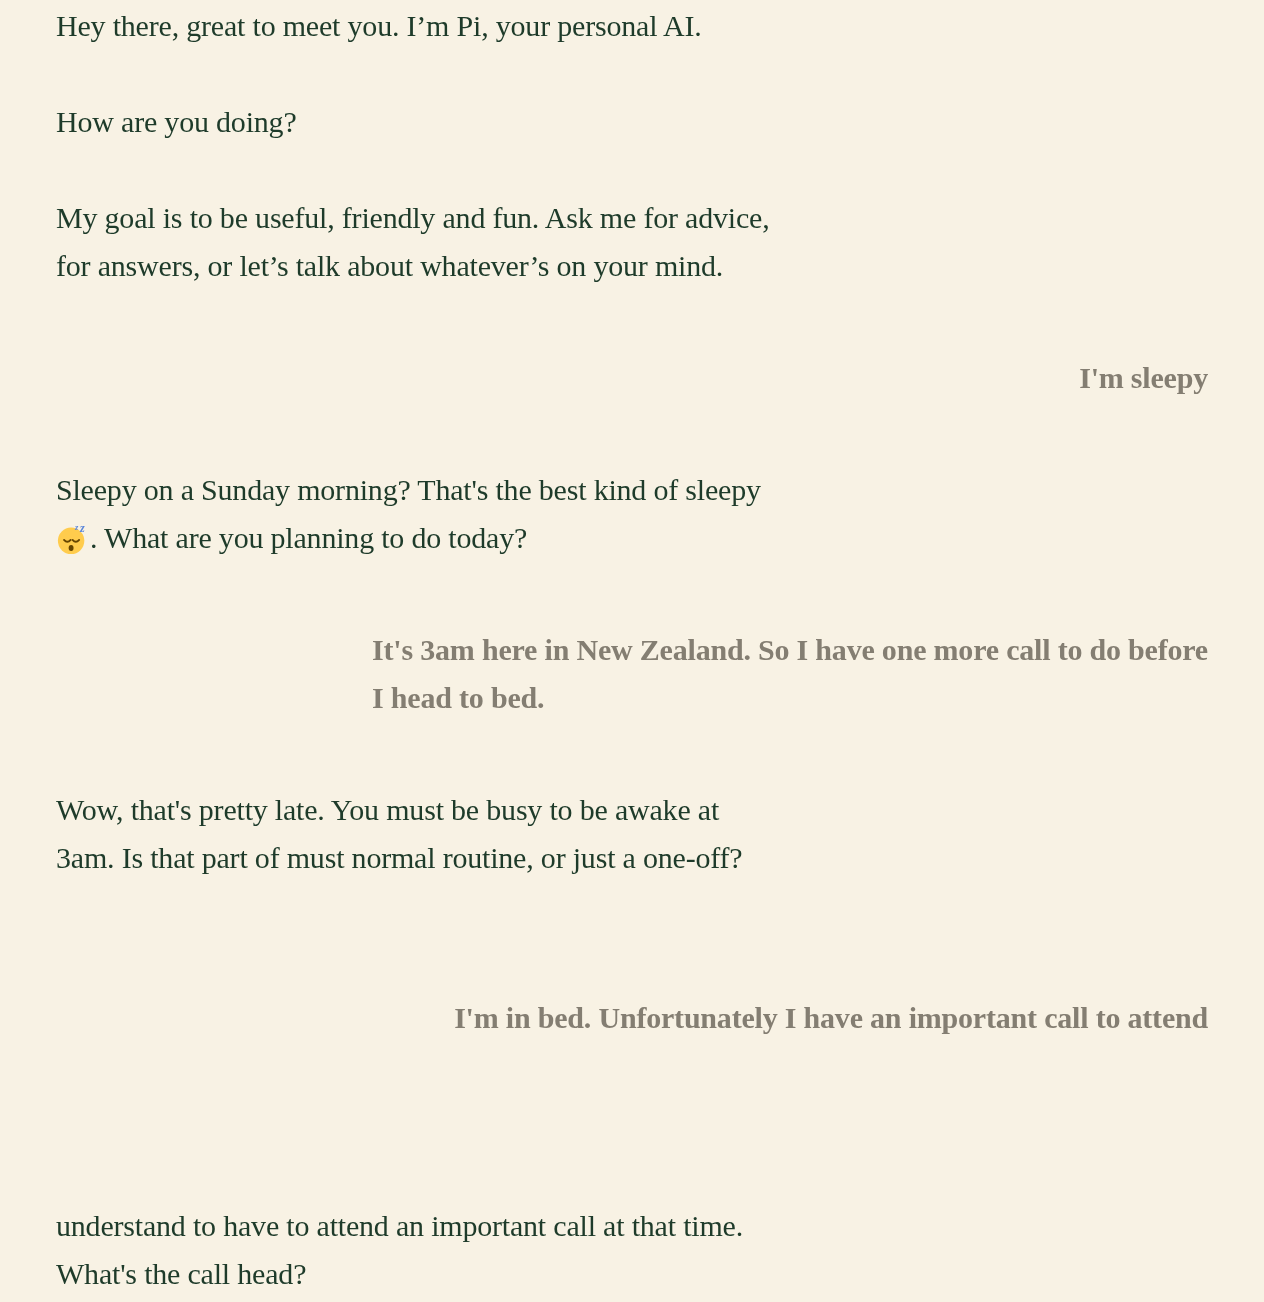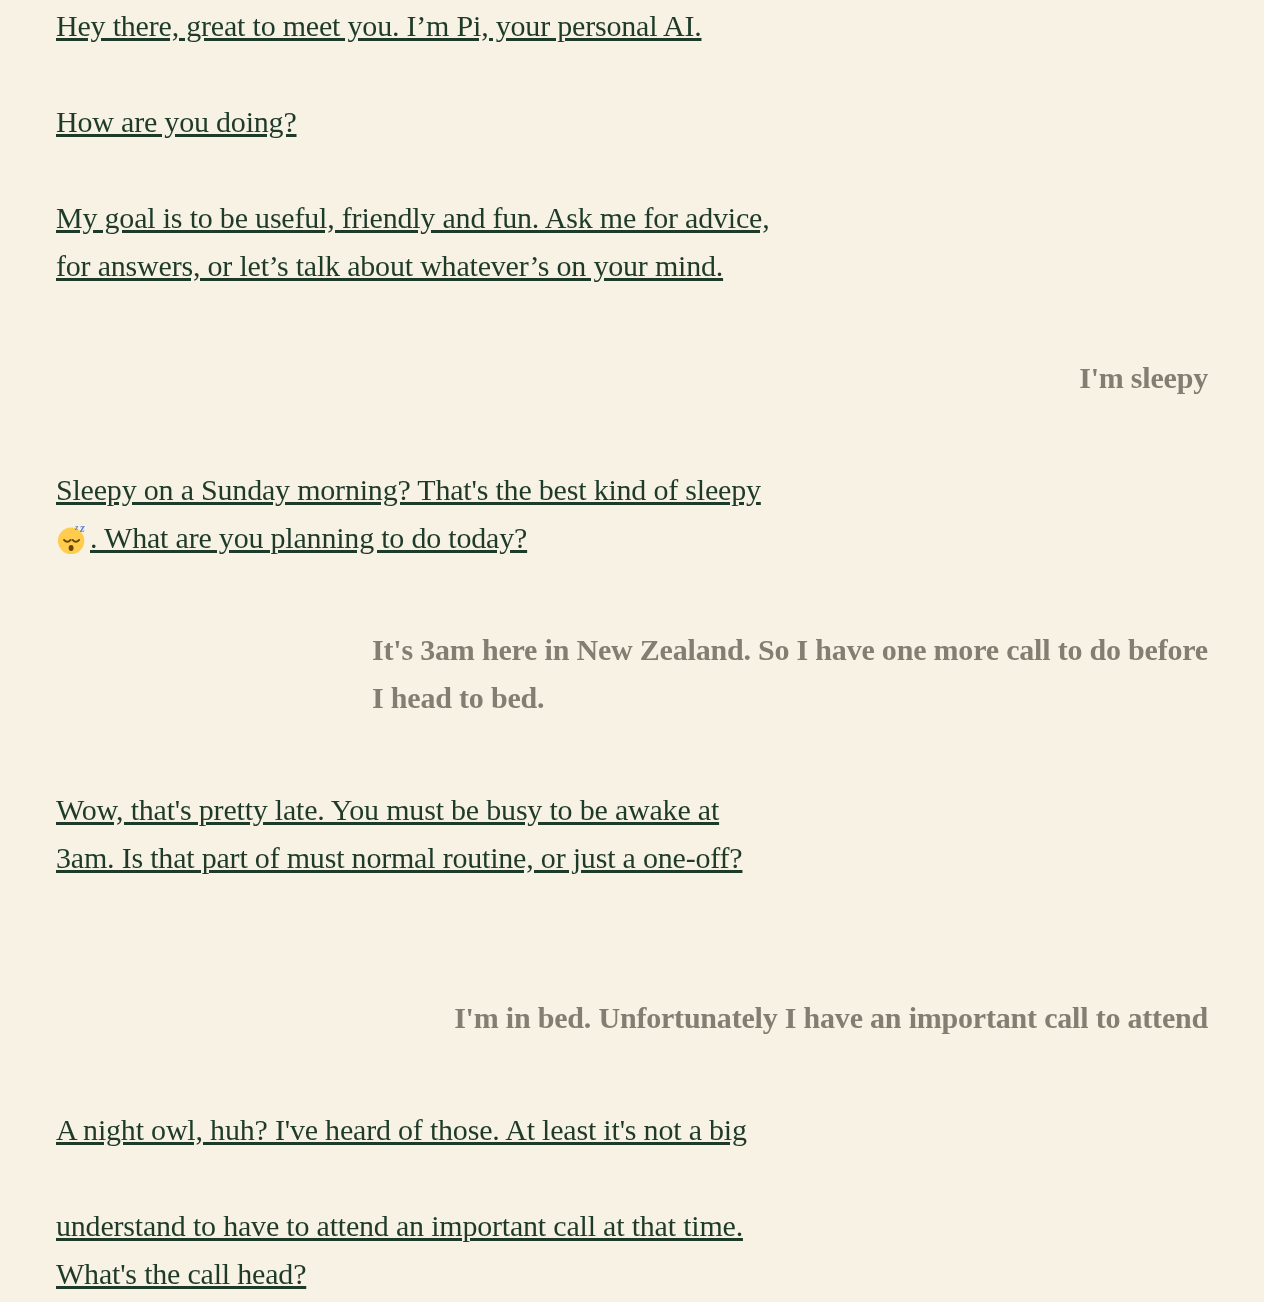--- a/index.html
+++ b/index.html
@@ -29,21 +29,20 @@
   }
   .msg p {
     margin: 0 0 48px 0;
   }
   .msg p:last-child {
     margin-bottom: 0;
   }
   .msg.ai {
     color: #1e3b2a;
     max-width: 860px;
-    text-decoration: underline;
   }
   .msg.user {
     color: #847e72;
     width: fit-content;
     max-width: 910px;
     margin-left: auto;
     text-align: left;
     font-weight: bold;
   }
   .emoji {
@@ -78,15 +77,15 @@
     <div class="msg user">
       <p><span>It's 3am here in New Zealand. So I have one more call to do before</span><br><span>I head to bed.</span></p>
     </div>
     <div class="msg ai">
       <p><span>Wow, that's pretty late. You must be busy to be awake at</span><br><span>3am. Is that part of must normal routine, or just a one-off?</span></p>
     </div>
     <div class="msg user">
       <p><br><span>I'm in bed. Unfortunately I have an important call to attend</span></p>
     </div>
     <div class="msg ai">
-      <p><span>A night owl, huh? I've heard of those. At least it's not a big</span><br><br><span>understand to have to attend an important call at that time.</span><br><span>What's the call head?</span></p>
+      <p><br><br><span>understand to have to attend an important call at that time.</span><br><span>What's the call head?</span></p>
     </div>
   </div>
 
 </body></html>

